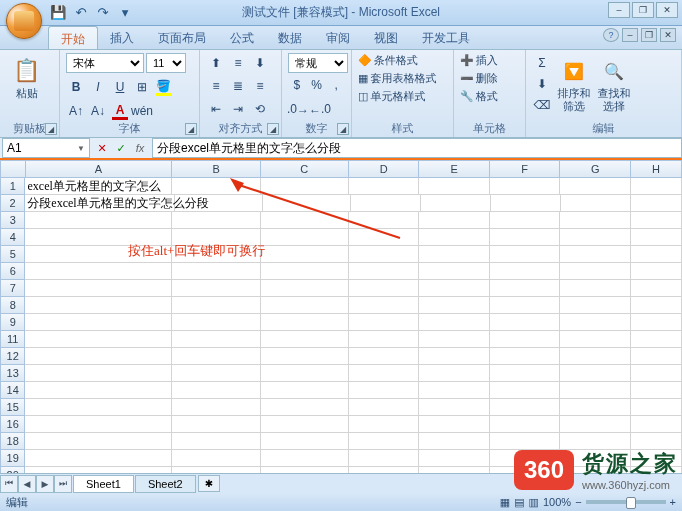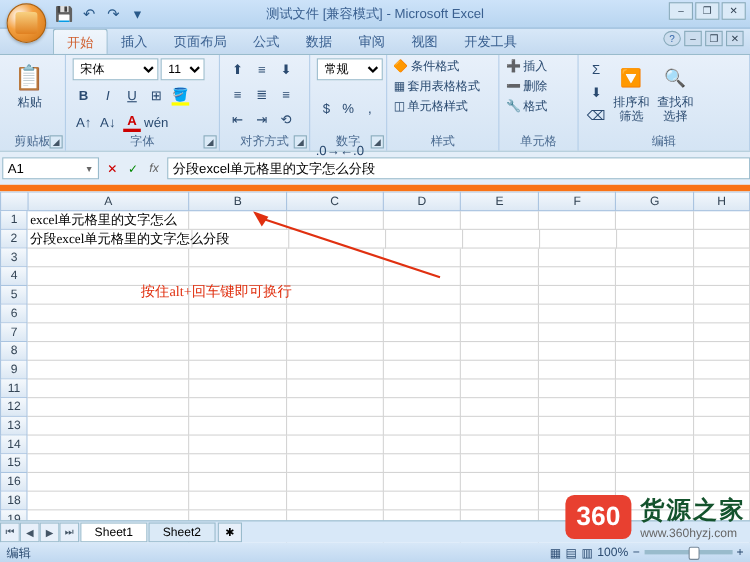--- a/index.html
+++ b/index.html
@@ -21,21 +21,21 @@
 .group{border-right:1px solid #b4cee8;padding:3px 6px;display:flex;flex-direction:column;position:relative}
 .group-label{position:absolute;bottom:1px;left:0;right:0;text-align:center;font-size:11px;color:#4a6a90}
 .group-body{flex:1;display:flex;gap:4px}
 .big-btn{width:42px;display:flex;flex-direction:column;align-items:center;gap:2px;padding-top:4px}
 .big-icon{width:32px;height:28px;display:flex;align-items:center;justify-content:center;font-size:22px}
 .big-label{font-size:11px;color:#2a4a70;text-align:center;line-height:1.2}
 .small-row{display:flex;gap:2px;align-items:center;margin-bottom:2px}
 .combo{height:20px;border:1px solid #9bc;background:#fff;font-size:11px;padding:0 2px}
 .sbtn{width:20px;height:20px;border:1px solid transparent;background:transparent;display:flex;align-items:center;justify-content:center;font-size:12px;color:#2a4a70}
 .dlaunch{position:absolute;right:2px;bottom:2px;width:12px;height:12px;border:1px solid #8ab;background:#dbeaf7;font-size:8px;color:#456;display:flex;align-items:center;justify-content:center}
-.formula-bar{height:36px;background:#e4eef8;display:flex;align-items:center;border-bottom:6px solid #f97316}
+.formula-bar{height:22px;background:#e4eef8;display:flex;align-items:center;border-bottom:2px solid #f97316}
 .name-box{width:88px;height:20px;border:1px solid #9bc;background:#fff;margin-left:2px;padding:0 4px;display:flex;align-items:center;justify-content:space-between}
 .fx-btns{display:flex;gap:1px;margin:0 3px}
 .fx-btns span{width:18px;height:18px;display:flex;align-items:center;justify-content:center;color:#666;font-size:11px}
 .fx-input{flex:1;height:20px;border:1px solid #9bc;background:#fff;padding:0 4px;font-size:12px}
 .sheet{position:relative;overflow:hidden}
 .colhdr{display:flex;height:18px;background:linear-gradient(#f4f8fc,#dce8f4)}
 .corner{width:26px;border:1px solid #aac4e0;background:linear-gradient(#f4f8fc,#dce8f4)}
 .ch{border:1px solid #aac4e0;border-left:none;display:flex;align-items:center;justify-content:center;font-size:11px;color:#345}
 .rows{display:flex;flex-direction:column}
 .row{display:flex;height:17px}
@@ -156,21 +156,21 @@
       <div class="small-row">
         <button class="sbtn">⇤</button>
         <button class="sbtn">⇥</button>
         <button class="sbtn">⟲</button>
       </div>
     </div>
     <div class="group-label">对齐方式</div>
     <div class="dlaunch">◢</div>
   </div>
   <div class="group" style="width:70px">
-    <div class="vcol" style="gap:16px">
+    <div class="vcol" style="gap:2px">
       <select class="combo" style="width:60px"><option>常规</option></select>
       <div class="small-row">
         <button class="sbtn">$</button>
         <button class="sbtn">%</button>
         <button class="sbtn">,</button>
       </div>
       <div class="small-row">
         <button class="sbtn">.0→</button>
         <button class="sbtn">←.0</button>
       </div>

